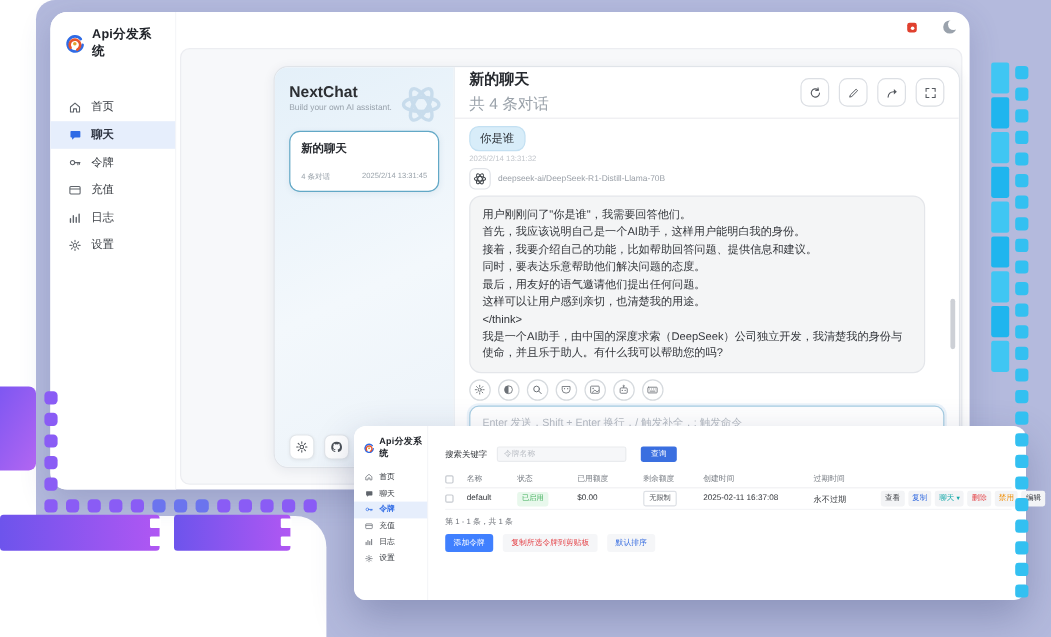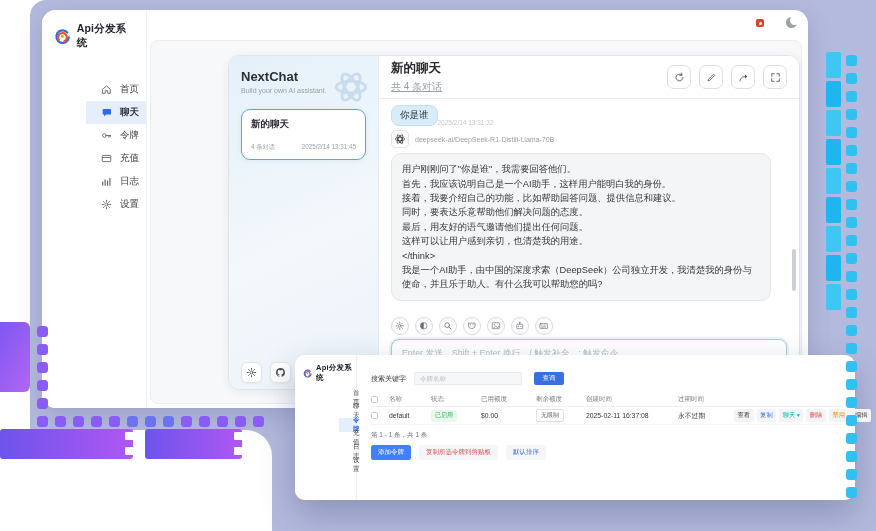--- a/index.html
+++ b/index.html
@@ -26,21 +26,21 @@
   .w1-red i { display:block; width:3px; height:3px; background:#fff; border-radius:50%; margin:2.5px auto; }
   .w1-moon { left:744px; top:7px; width:11px; height:11px; }
   .w1-moon .m1 { position:absolute; width:11px; height:11px; border-radius:50%; background:#9aa2ac; }
   .w1-moon .m2 { position:absolute; width:9px; height:9px; border-radius:50%; background:#fff; left:4px; top:-1px; }
 
   .w1-side { left:0; top:0; width:105px; height:100%; border-right:1px solid #f0f1f4; background:#fff; border-radius:14px 0 0 14px; }
   .logo-row { display:flex; align-items:center; gap:6px; padding:12px 10px 6px 12px; }
   .logo-row svg { width:17px; height:17px; }
   .logo-txt { font-size:10.5px; font-weight:bold; color:#21242a; letter-spacing:.2px; }
   .nav { margin-top:22px; }
-  .nav-it { display:flex; align-items:center; gap:8px; height:23px; padding-left:15px; cursor:pointer; color:#5f646b;margin-left:44px; }
+  .nav-it { display:flex; align-items:center; gap:8px; height:23px; padding-left:15px; cursor:pointer; color:#5f646b; }
   .nav-it .lb { font-size:9.5px; color:#3d4147; }
   .nav-it svg { width:11px; height:11px; }
   .nav-it.on { background:#e6eefc; color:#2f6be5; }
   .nav-it.on .lb { color:#2d3340; font-weight:bold; }
 
   .w1-panel { left:108px; top:30px; width:652px; height:364px; background:#f7f8fa; border:1px solid #ecedf1; border-radius:8px; }
 
   
   .nc { left:186px; top:45px; width:572px; height:335px; border:1px solid #e0e4e9; border-radius:12px; overflow:hidden; background:#fff; display:flex; box-shadow:0 2px 10px rgba(30,40,70,.07); }
   .nc-left { width:150px; flex:0 0 150px; background:linear-gradient(155deg,#e4f0f9 0%,#f3f8fc 55%,#ecf3f9 100%); padding:13px 12px; position:relative; border-right:1px solid #e8edf2; }
@@ -54,27 +54,27 @@
   .nc-card { margin-top:15px; background:#fff; border:1.5px solid #62a8c6; border-radius:9px; padding:8px 9px 7px; box-shadow:0 1px 5px rgba(40,90,130,.08); cursor:pointer; }
   .nc-card-t { font-size:9.5px; font-weight:bold; color:#26292e; }
   .nc-card-m { display:flex; justify-content:space-between; margin-top:12px; font-size:6.3px; color:#9aa3ab; }
   .nc-foot { position:absolute; left:12px; bottom:6px; display:flex; gap:8px; }
   .sqbtn { width:21px; height:21px; background:#fff; border:1px solid #e2e6ea; border-radius:6px; display:flex; align-items:center; justify-content:center; color:#4c5157; cursor:pointer; box-shadow:0 1px 3px rgba(0,0,0,.05); }
   .sqbtn svg { width:11px; height:11px; }
 
   .nc-right { flex:1; display:flex; flex-direction:column; background:#fff; min-width:0; }
   .ch-head { height:44px; border-bottom:1px solid #ededf0; display:flex; align-items:center; justify-content:space-between; padding:0 12px; }
   .ch-title { font-size:12.5px; font-weight:bold; color:#26292e; }
-  .ch-sub { font-size:10px; color:#9aa2aa; margin-top:3px;text-decoration:underline; }
+  .ch-sub { font-size:13px; color:#9aa2aa; margin-top:3px; }
   .ch-acts { display:flex; gap:8px; }
   .hbtn { width:24px; height:24px; border:1px solid #dcdfe4; border-radius:7px; background:#fff; display:flex; align-items:center; justify-content:center; color:#55595f; cursor:pointer; }
   .hbtn svg { width:11px; height:11px; }
 
   .ch-msgs { height:219px; padding:6px 12px 0; position:relative; overflow:hidden; }
-  .u-row { display:flex; flex-direction:row; align-items:flex-end; }
+  .u-row { display:flex; flex-direction:column; align-items:flex-start; }
   .u-bub { background:#d8edf9; border:1px solid #c3e0f2; border-radius:8px; padding:3px 8px; font-size:9.5px; color:#2c3137; }
   .u-time { font-size:6.5px; color:#c2c6cc; margin-top:3px; }
   .a-row { margin-top:4px; }
   .a-meta { display:flex; align-items:center; gap:6px; }
   .avatar { width:18px; height:18px; border:1px solid #e0e3e8; border-radius:5px; display:flex; align-items:center; justify-content:center; color:#41464b; background:#fff; }
   .avatar svg { width:12px; height:12px; }
   .a-model { font-size:7px; color:#9aa0a8; }
   .a-bub { margin-top:5px; width:96%; background:#f4f5f6; border:1px solid #e4e6ea; border-radius:10px; padding:8px 10px; font-size:9.3px; line-height:1.55; color:#33363b; white-space:pre-line; }
   .ch-scroll { position:absolute; right:3px; top:150px; width:4px; height:42px; background:#cdd0d6; border-radius:2px; cursor:pointer; }
 

